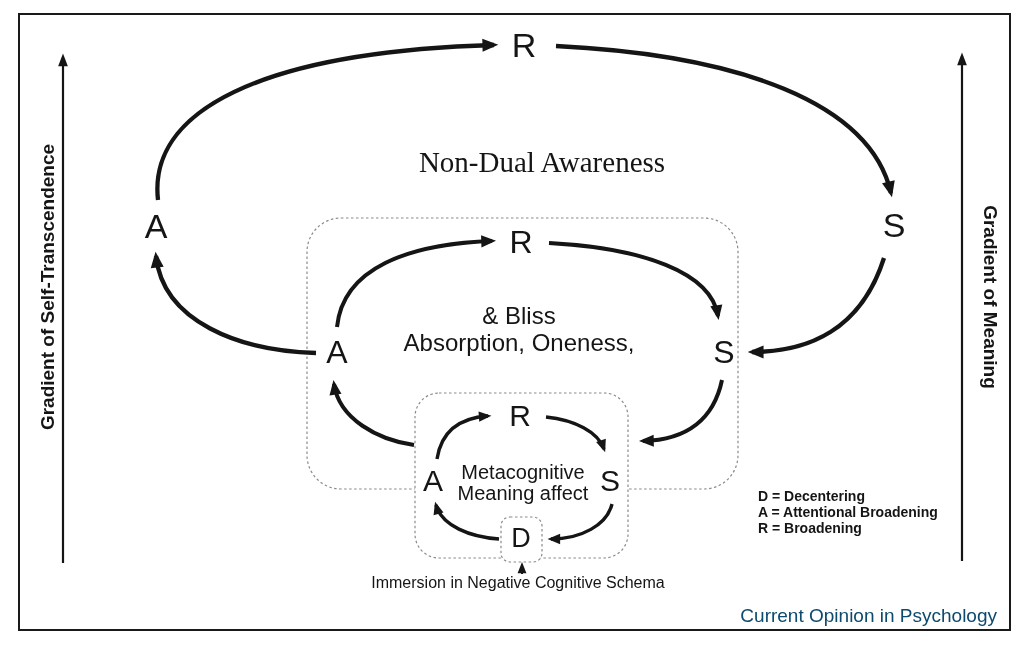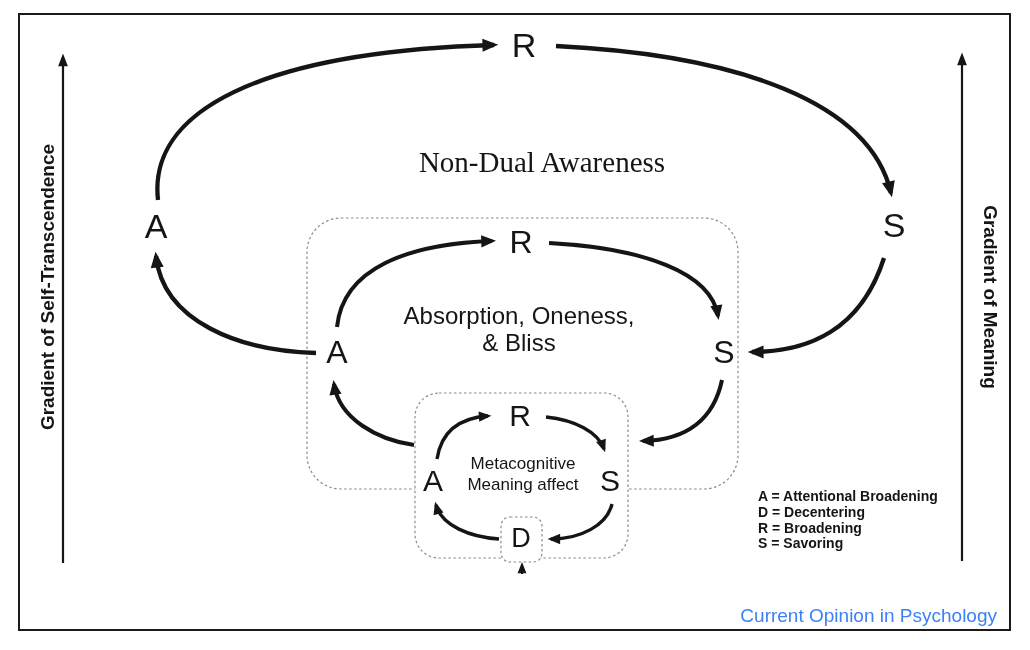--- a/index.html
+++ b/index.html
@@ -16,32 +16,32 @@
     position:absolute; transform:translate(-50%,-50%);
     font-weight:400; line-height:1; white-space:nowrap;
   }
   .node-outer  { font-size:34px; }
   .node-middle { font-size:32px; }
   .node-inner  { font-size:30px; }
   .node-d      { font-size:27px; }
   .title { position:absolute; transform:translate(-50%,-50%); white-space:nowrap; text-align:center; }
   .title-nondual { font-size:29px; }
   .title-absorption { font-size:24px; line-height:27px; }
-  .title-inner { font-size:17px; line-height:20.5px; }
+  .title-inner { font-size:20px; line-height:20.5px;margin-top:8px; }
   .schema-label {
     position:absolute; left:518px; top:583px; transform:translate(-50%,-50%);
     font-size:16px; white-space:nowrap;
   }
   .legend {
     position:absolute; left:758px; top:489px;
     font-weight:700; font-size:14px; line-height:15.8px; white-space:nowrap;
   }
   .journal {
     position:absolute; right:33px; top:616px; transform:translateY(-50%);
-    font-size:19px; color:#3b82f6; white-space:nowrap;
+    font-size:19px; color:#0c4a6e; white-space:nowrap;
   }
   .vlabel {
     position:absolute; font-weight:700; font-size:19px; white-space:nowrap; line-height:1;
   }
   .vlabel-left  { left:47px;  top:287px; transform:translate(-50%,-50%) rotate(-90deg); }
   .vlabel-right { left:990px; top:297px; transform:translate(-50%,-50%) rotate(90deg); }
 </style>
 </head>
 <body>
 
@@ -88,36 +88,36 @@
 
   <div class="node node-outer" style="left:524px; top:45px;">R</div>
   <div class="node node-outer" style="left:156px; top:226px;">A</div>
   <div class="node node-outer" style="left:894px; top:225px;">S</div>
   <div class="title title-nondual" style="left:542px; top:162px;font-family:Liberation Serif, serif;">Non-Dual Awareness</div>
 
   <div class="node node-middle" style="left:521px; top:242px;">R</div>
   <div class="node node-middle" style="left:337px; top:352px;">A</div>
   <div class="node node-middle" style="left:724px; top:352px;">S</div>
   <div class="title title-absorption" style="left:519px; top:329px;">
+    <div>&amp; Bliss</div>
     <div>Absorption, Oneness,</div>
-    <div>&amp; Bliss</div>
   </div>
 
   <div class="node node-inner" style="left:520px; top:416px;">R</div>
   <div class="node node-inner" style="left:433px; top:481px;">A</div>
   <div class="node node-inner" style="left:610px; top:481px;">S</div>
   <div class="title title-inner" style="left:523px; top:474px;">
     <div>Metacognitive</div>
     <div>Meaning affect</div>
   </div>
   <div class="node node-d" style="left:521px; top:538px;">D</div>
 
+  <div class="schema-label">Immersion in Negative Cognitive Schema</div>
 
   <div class="legend">
+    <div>D = Decentering</div>
     <div>A = Attentional Broadening</div>
-    <div>D = Decentering</div>
     <div>R = Broadening</div>
-    <div>S = Savoring</div>
   </div>
 
   <div class="journal">Current Opinion in Psychology</div>
 
 </div>
 
 </body></html>

